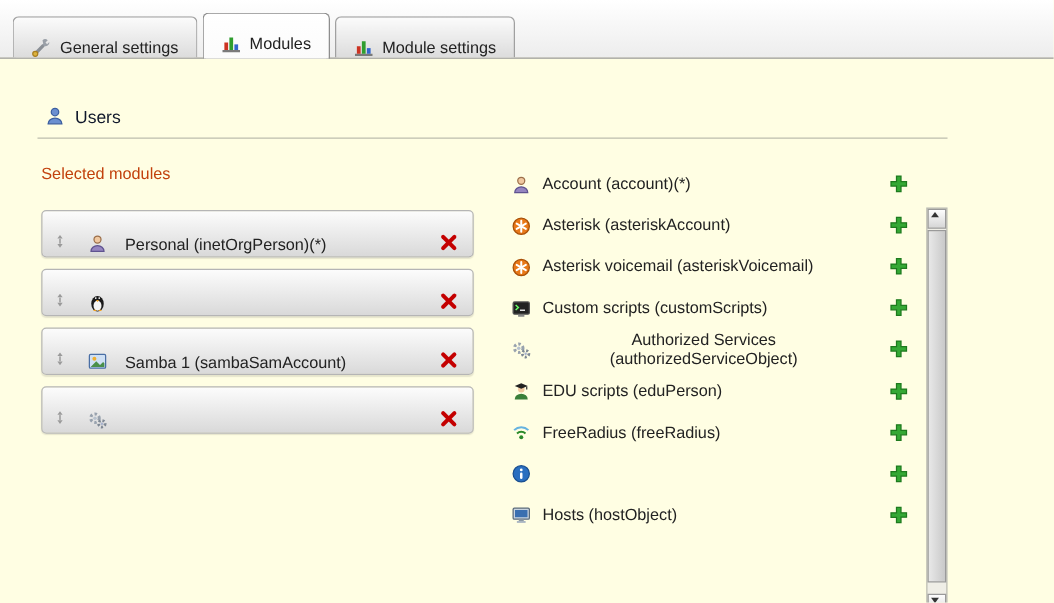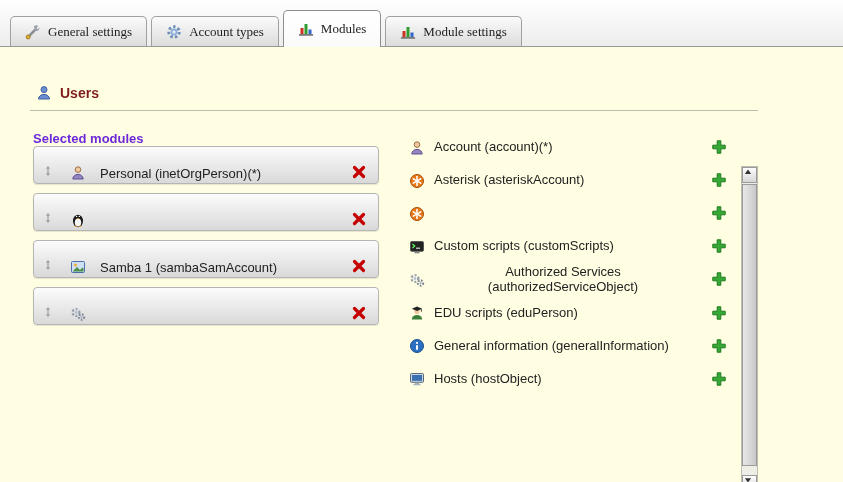--- a/index.html
+++ b/index.html
@@ -16,52 +16,51 @@
   
   .tabbar {
     height: 47px;
     display: flex; align-items: flex-end; gap: 4px;
     padding-left: 10px;
     background: linear-gradient(#ffffff, #ededed);
     border-bottom: 1px solid #999;
     position: relative;
   }
   .tab {
-    display: flex; align-items: center; gap: 7px;
-    height: 30px; padding: 0 14px;
+    display: flex; gap: 7px;
+    height: 30px; padding: 16px 14px;
     border: 1px solid #a0a0a0; border-bottom: none;
     border-radius: 5px 5px 0 0;
     background: linear-gradient(#fbfbfb, #dcdcdc);
     cursor: pointer; white-space: nowrap;
     position: relative;
-    font-family: Liberation Serif, serif;
   }
   .tab.active {
     height: 37px; margin-bottom: -1px; z-index: 2;
     background: linear-gradient(#ffffff, #fbfbfb);
     border-color: #8e8e8e;
   }
   .tab .icon svg { display:block; }
 
   
   .section-header {
     display: flex; align-items: center; gap: 8px;
     margin: 38px 0 0 36px;
   }
-  .section-title { font-weight: bold; font-size: 14px; color: #7f1d1d; }
+  .section-title { font-weight: normal; font-size: 14px; color: #0f172a; }
   .rule {
     border: none; border-top: 1px solid #bdbdae;
     margin: 9px 0 0 30px; width: 728px;
   }
 
   
   .columns { display: flex; margin: 20px 0 0 33px; }
   .col-left  { width: 346px; }
   .col-right { width: 353px; margin-left: 26px; position: relative; }
-  .col-heading { color: #6d28d9; font-weight: bold; }
+  .col-heading { margin-bottom: 22px; color: #c2410c; }
 
   
   .sel-row {
     display: flex; align-items: center;
     height: 38px; margin-bottom: 9px;
     padding: 16px 10px 0 8px;
     border: 1px solid #b5b5b5; border-radius: 4px;
     background: linear-gradient(#fcfcfc, #d9d9d9);
     box-shadow: 0 1px 1px rgba(0,0,0,.10);
   }
@@ -117,30 +116,20 @@
 <div class="tabbar" id="tabbar">
     <div class="tab">
       <span class="icon">
         <svg viewBox="0 0 16 16" width="16" height="16">
           <path d="M3 13.2 L9.5 6.5" stroke="#8a8f96" stroke-width="2.6" stroke-linecap="round"></path>
           <path d="M9 2.2 a3.2 3.2 0 0 1 4.2 0 L11.4 4 l1.3 1.3 1.8-1.8 a3.2 3.2 0 0 1-4.6 3.2z" fill="#9aa0a8"></path>
           <circle cx="3.2" cy="13" r="2" fill="#dcb23c" stroke="#a87e20"></circle>
         </svg>
       </span>
       <span>General settings</span>
-    </div>
-    <div class="tab">
-      <span class="icon">
-        <svg viewBox="0 0 16 16" width="16" height="16">
-          <circle cx="8" cy="8" r="5.2" fill="none" stroke="#6f8fb8" stroke-width="3" stroke-dasharray="2.4 2.2"></circle>
-          <circle cx="8" cy="8" r="3.4" fill="#8fb0d8"></circle>
-          <circle cx="8" cy="8" r="1.5" fill="#eef4fb"></circle>
-        </svg>
-      </span>
-      <span>Account types</span>
     </div>
     <div class="tab active">
       <span class="icon">
         <svg viewBox="0 0 16 16" width="16" height="16">
           <rect x="1" y="13" width="14" height="1.8" fill="#7a7a7a"></rect>
           <rect x="2.5" y="7" width="3" height="6" fill="#cc3322"></rect>
           <rect x="6.5" y="3" width="3" height="10" fill="#2f9e2f"></rect>
           <rect x="10.5" y="8.5" width="3" height="4.5" fill="#3366cc"></rect>
         </svg>
       </span>
@@ -306,20 +295,21 @@
             <span class="icon">
               <svg viewBox="0 0 16 16" width="16" height="16">
                 <circle cx="8" cy="8" r="6.5" fill="#e87818" stroke="#a85008"></circle>
                 <g stroke="#fff" stroke-width="1.6" stroke-linecap="round">
                   <path d="M8 3.6 V12.4"></path>
                   <path d="M4.3 5.9 L11.7 10.1"></path>
                   <path d="M11.7 5.9 L4.3 10.1"></path>
                 </g>
               </svg>
             </span>
+            <span class="avail-label">Asterisk voicemail (asteriskVoicemail)</span>
             <button class="add-btn"><span class="icon"><svg viewBox="0 0 16 16" width="16" height="16">
                   <path d="M6.2 1.8 h3.6 v4.4 h4.4 v3.6 H9.8 v4.4 H6.2 V9.8 H1.8 V6.2 h4.4z" fill="#35a835" stroke="#1e7a1e"></path>
                 </svg></span></button>
           </div>
           <div class="avail-row">
             <span class="icon">
               <svg viewBox="0 0 16 16" width="16" height="16">
                 <rect x="1.5" y="2.5" width="13" height="9.8" rx="1.2" fill="#222" stroke="#555"></rect>
                 <path d="M3.5 5 l2.2 2 -2.2 2" stroke="#6f6" stroke-width="1.2" fill="none"></path>
                 <path d="M7 9.2 h4" stroke="#ddd" stroke-width="1.2"></path>
@@ -355,26 +345,38 @@
               </svg>
             </span>
             <span class="avail-label">EDU scripts (eduPerson)</span>
             <button class="add-btn"><span class="icon"><svg viewBox="0 0 16 16" width="16" height="16">
                   <path d="M6.2 1.8 h3.6 v4.4 h4.4 v3.6 H9.8 v4.4 H6.2 V9.8 H1.8 V6.2 h4.4z" fill="#35a835" stroke="#1e7a1e"></path>
                 </svg></span></button>
           </div>
           <div class="avail-row">
             <span class="icon">
               <svg viewBox="0 0 16 16" width="16" height="16">
+                <circle cx="8" cy="11.8" r="1.6" fill="#2a8a2a"></circle>
+                <path d="M4.6 8.8 a5 5 0 0 1 6.8 0" stroke="#2a8a2a" stroke-width="1.6" fill="none"></path>
+                <path d="M2.3 6.1 a8.4 8.4 0 0 1 11.4 0" stroke="#66b3e0" stroke-width="1.6" fill="none"></path>
+              </svg>
+            </span>
+            <span class="avail-label">FreeRadius (freeRadius)</span>
+            <button class="add-btn"><span class="icon"><svg viewBox="0 0 16 16" width="16" height="16">
+                  <path d="M6.2 1.8 h3.6 v4.4 h4.4 v3.6 H9.8 v4.4 H6.2 V9.8 H1.8 V6.2 h4.4z" fill="#35a835" stroke="#1e7a1e"></path>
+                </svg></span></button>
+          </div>
+          <div class="avail-row">
+            <span class="icon">
+              <svg viewBox="0 0 16 16" width="16" height="16">
                 <circle cx="8" cy="8" r="6.5" fill="#2a6fc0" stroke="#1a4f90"></circle>
                 <circle cx="8" cy="4.9" r="1.1" fill="#fff"></circle>
                 <rect x="7" y="6.9" width="2" height="5.2" rx="1" fill="#fff"></rect>
               </svg>
             </span>
-            <span class="avail-label">General information (generalInformation)</span>
             <button class="add-btn"><span class="icon"><svg viewBox="0 0 16 16" width="16" height="16">
                   <path d="M6.2 1.8 h3.6 v4.4 h4.4 v3.6 H9.8 v4.4 H6.2 V9.8 H1.8 V6.2 h4.4z" fill="#35a835" stroke="#1e7a1e"></path>
                 </svg></span></button>
           </div>
           <div class="avail-row">
             <span class="icon">
               <svg viewBox="0 0 16 16" width="16" height="16">
                 <rect x="1.5" y="2.5" width="13" height="8.8" rx="1" fill="#c8d4e0" stroke="#5a6a7a"></rect>
                 <rect x="3" y="4" width="10" height="5.8" fill="#3a6fb0"></rect>
                 <rect x="6" y="11.3" width="4" height="1.5" fill="#8a96a2"></rect>

